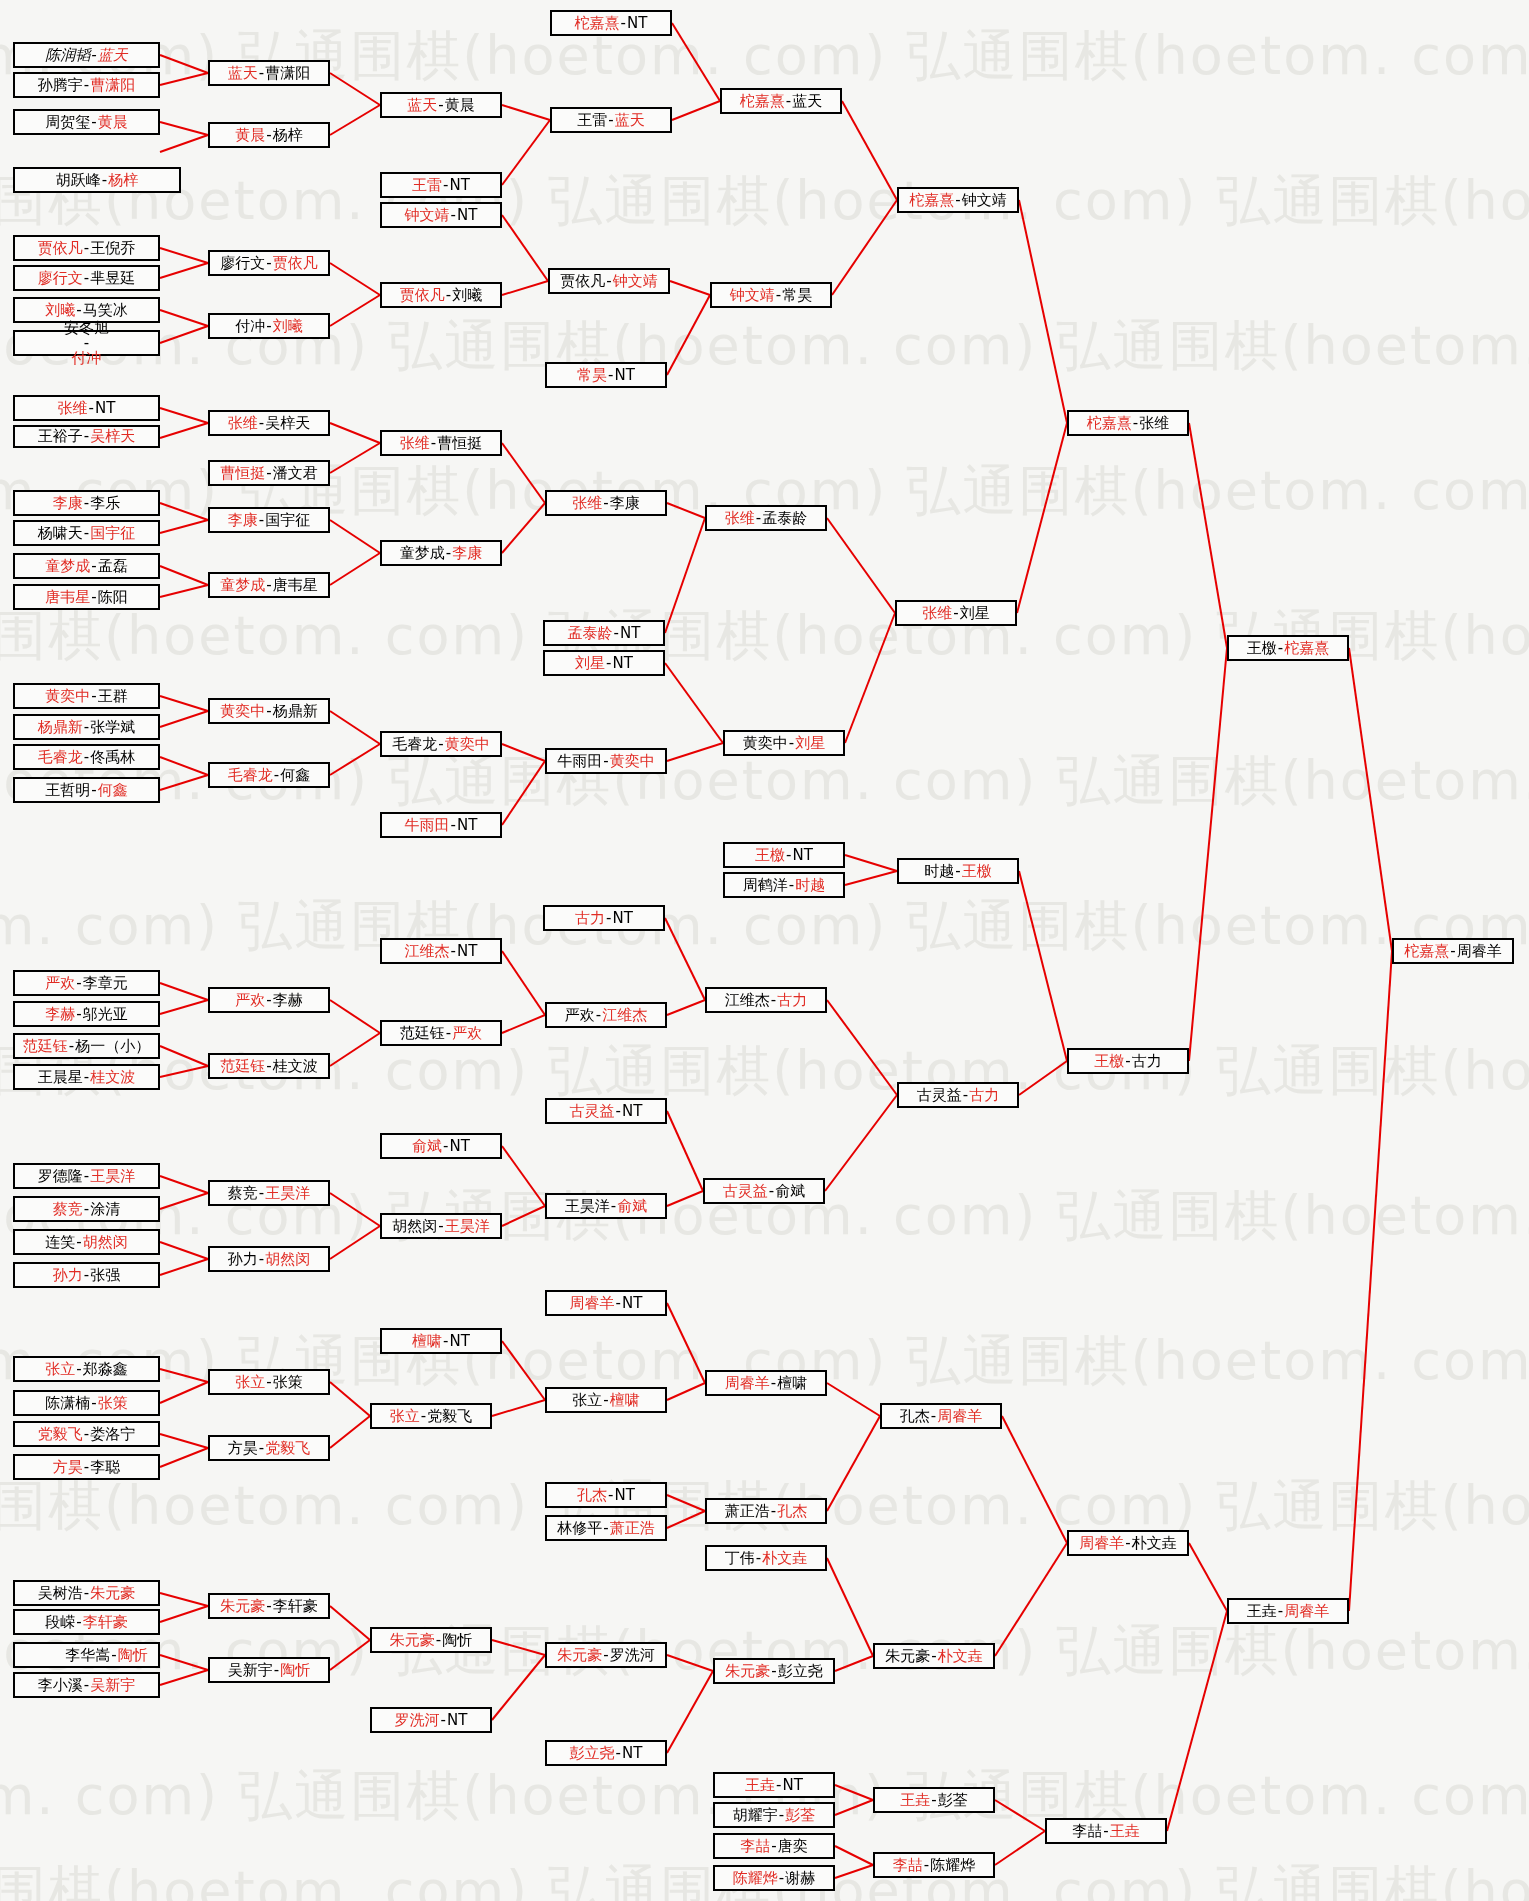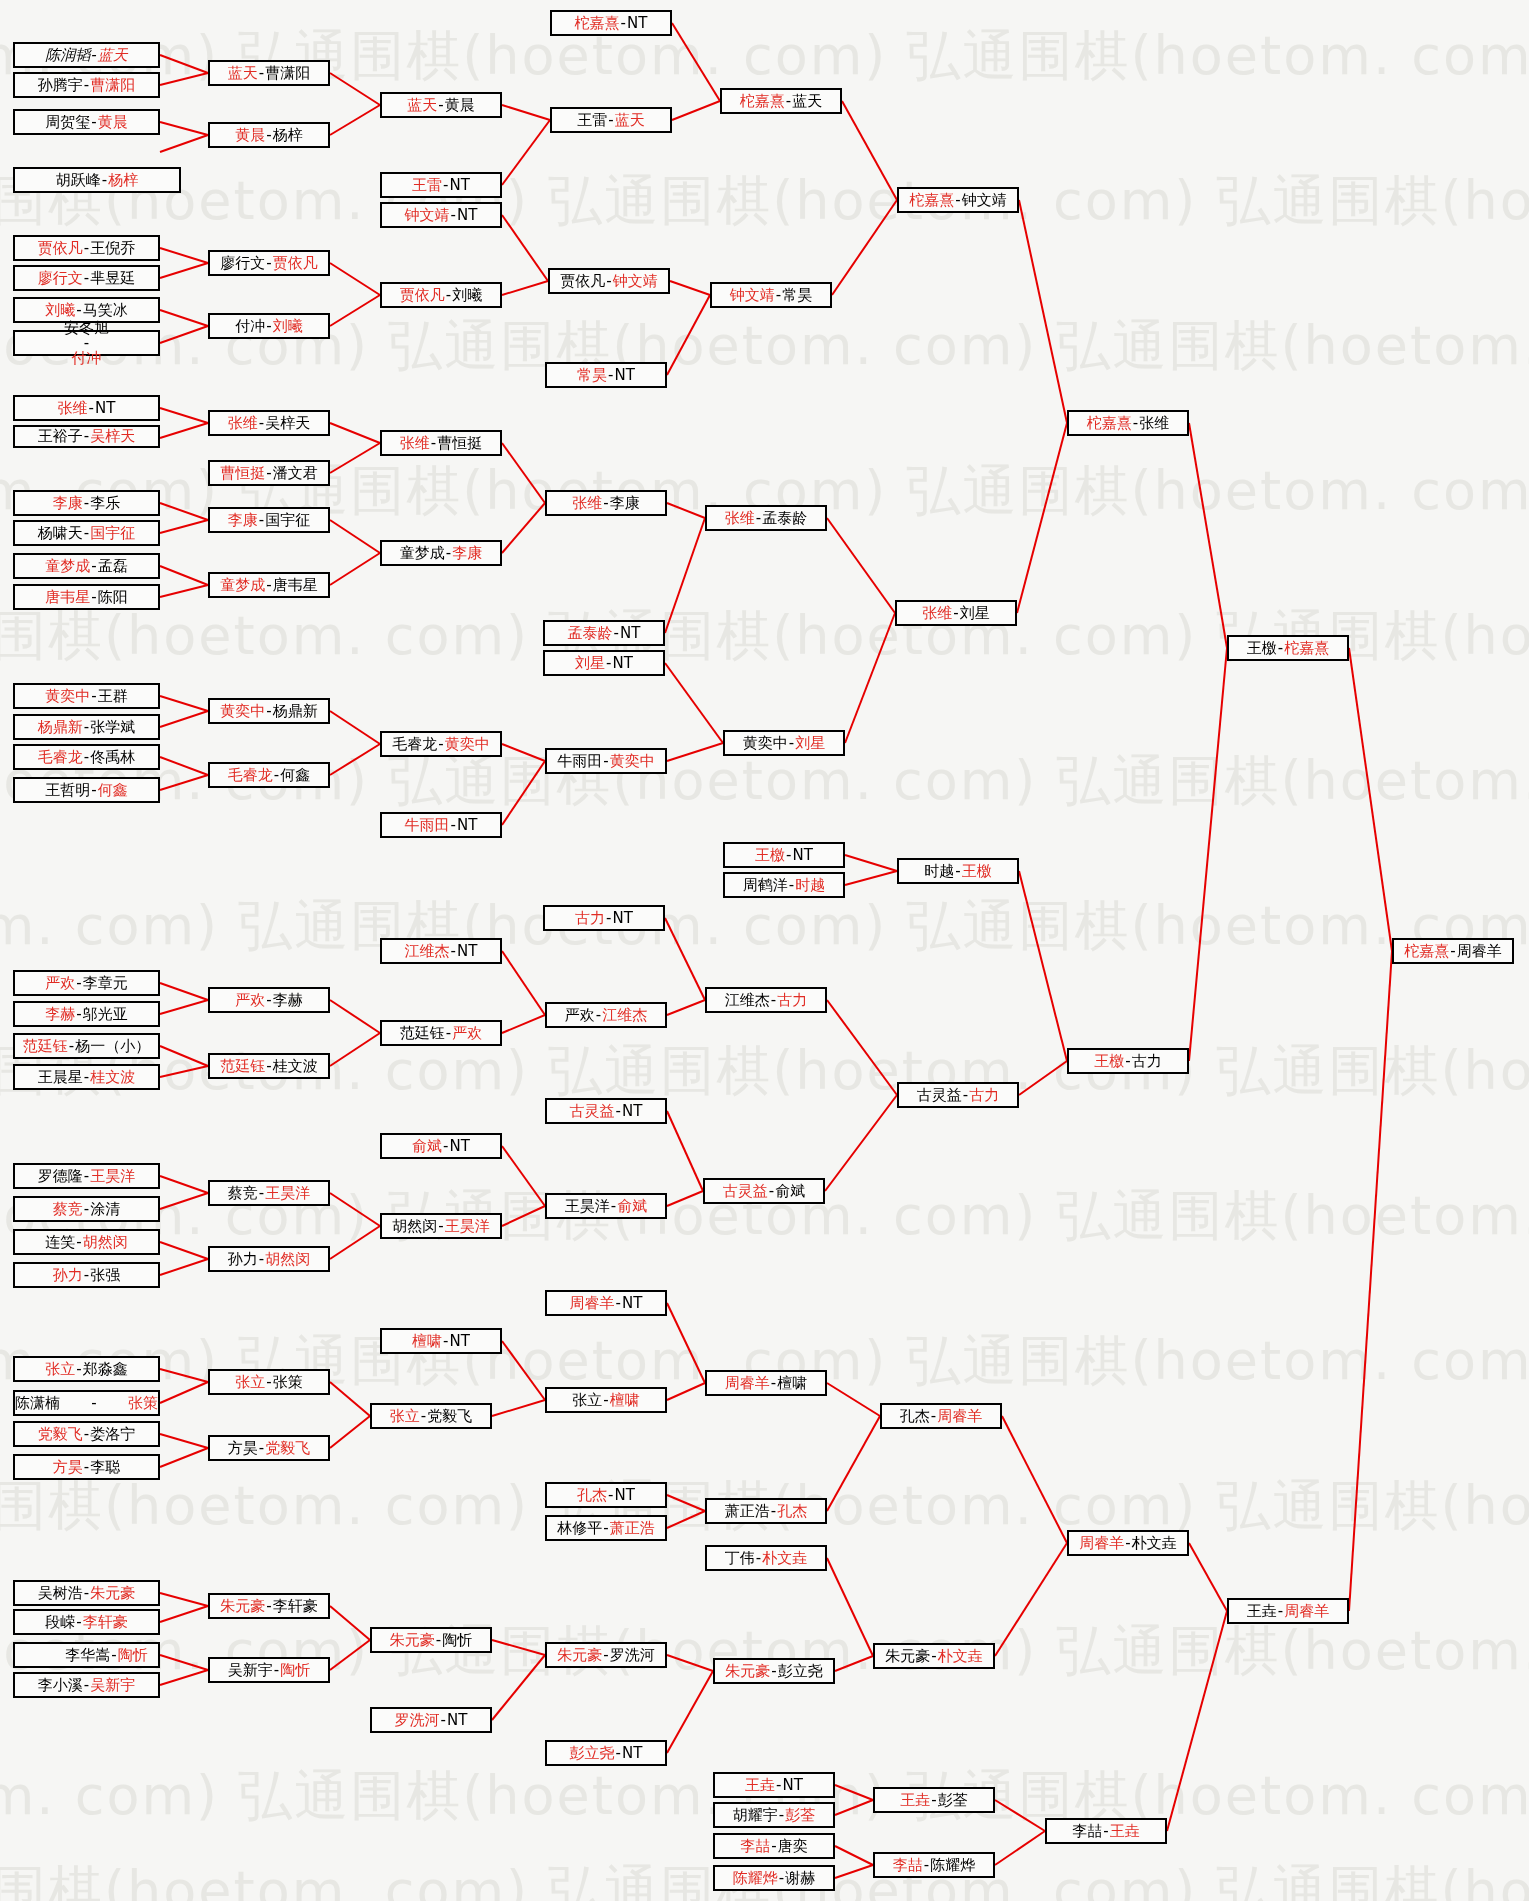--- a/index.html
+++ b/index.html
@@ -293,21 +293,21 @@
       <div class="match-box" style="left: 13px; top: 1262px; width: 147px; height: 26px;">
         <span class="win">孙力</span>
         <span class="dash">-</span>
         <span>张强</span>
       </div>
       <div class="match-box" style="left: 13px; top: 1356px; width: 147px; height: 26px;">
         <span class="win">张立</span>
         <span class="dash">-</span>
         <span>郑淼鑫</span>
       </div>
-      <div class="match-box" style="left: 13px; top: 1390px; width: 147px; height: 26px; justify-content: space-between;">
+      <div class="match-box" style="left: 13px; top: 1390px; width: 147px; height: 26px;">
         <span>陈潇楠</span>
         <span class="dash">-</span>
         <span class="win">张策</span>
       </div>
       <div class="match-box" style="left: 13px; top: 1421px; width: 147px; height: 26px;">
         <span class="win">党毅飞</span>
         <span class="dash">-</span>
         <span>娄洛宁</span>
       </div>
       <div class="match-box" style="left: 13px; top: 1454px; width: 147px; height: 26px;">

